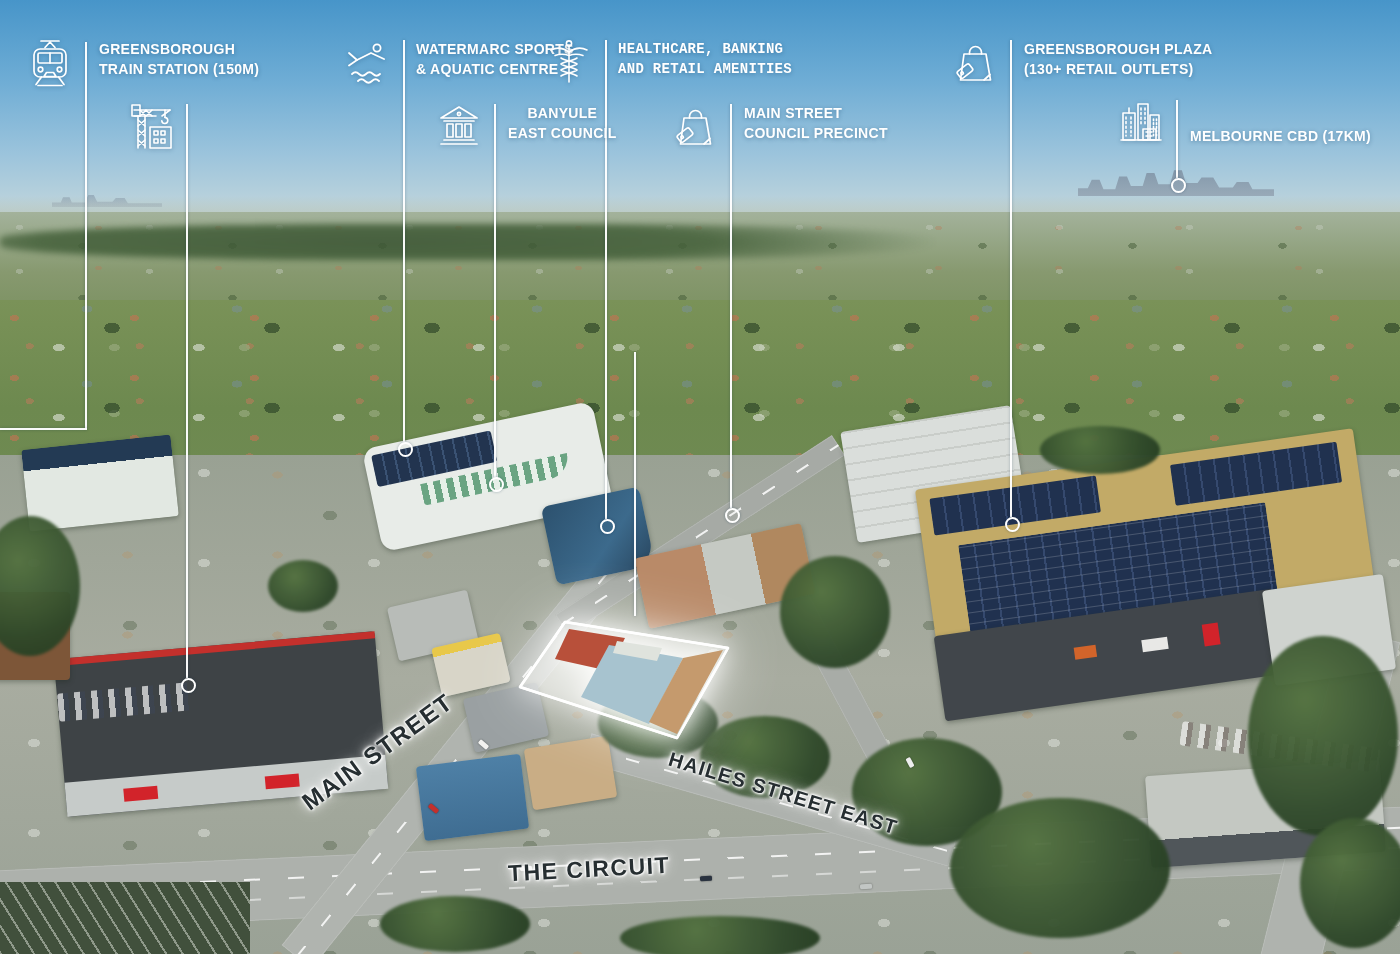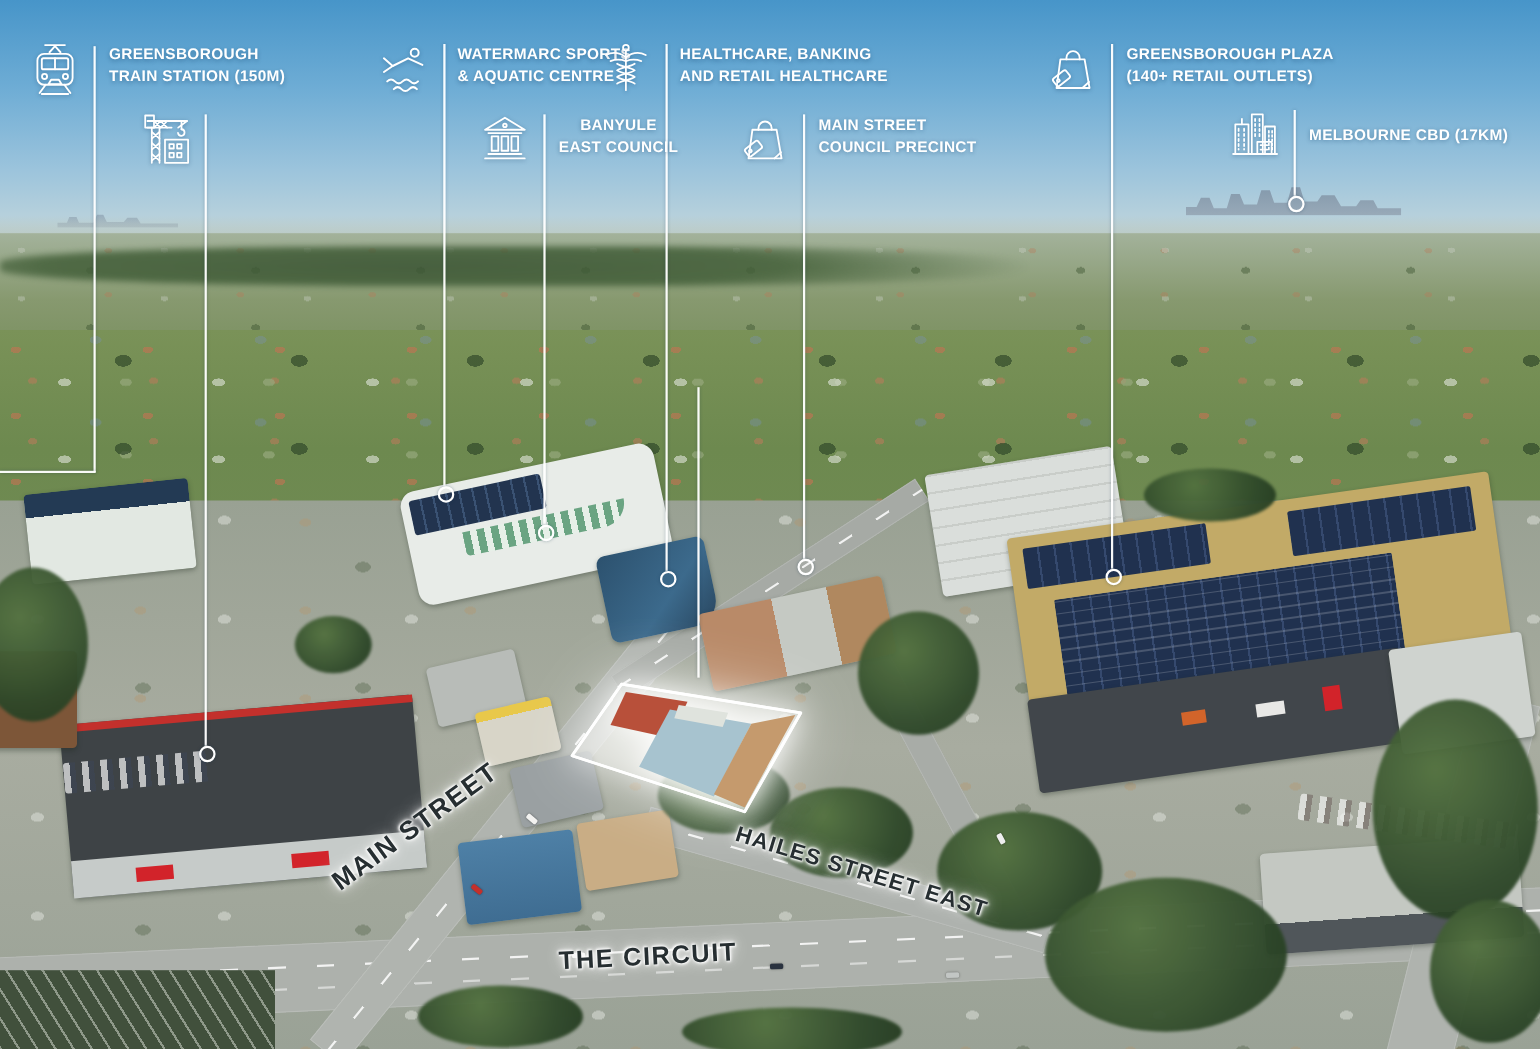--- a/index.html
+++ b/index.html
@@ -282,34 +282,34 @@
         <path d="M7 38 H37"></path>
           <path d="M4 42 H40"></path>
       </svg>
     </span>
     <span class="txt">
       <div>BANYULE</div>
       <div>EAST COUNCIL</div>
     </span>
   </div>
 
-  <div class="callout" style="left:546px;top:38px;">
+  <div class="callout" style="left:546px;top:38px;font-family:Liberation Mono, monospace;">
     <span class="icon">
       <svg class="icon-svg" width="42" height="50" viewBox="0 0 42 50" fill="none" stroke="#fff" stroke-width="1.6" stroke-linecap="round" stroke-linejoin="round">
         <circle cx="21" cy="5.5" r="2.6"></circle>
           <path d="M21 8 V44"></path>
         <path d="M3 12 q9 -4.5 18 2 q9 -6.5 18 -2"></path>
         <path d="M7 17.5 q7 -2.5 14 0 M35 17.5 q-7 -2.5 -14 0"></path>
         <path d="M13 20 C17 23 25 23 29 26 C25 29 17 29 13 32 C17 35 25 35 29 38"></path>
         <path d="M29 20 C25 23 17 23 13 26 C17 29 25 29 29 32 C25 35 17 35 13 38"></path>
       </svg>
     </span>
     <span class="txt">
       <div>HEALTHCARE, BANKING</div>
-      <div>AND RETAIL HEALTHCARE</div>
+      <div>AND RETAIL AMENITIES</div>
     </span>
   </div>
 
   <div class="callout" style="left:672px;top:102px;">
     <span class="icon">
       <svg class="icon-svg" width="42" height="48" viewBox="0 0 42 48" fill="none" stroke="#fff" stroke-width="1.7" stroke-linecap="round" stroke-linejoin="round">
         <path d="M10 16 H32 L36.5 42 H6.5 Z"></path>
         <path d="M15.5 16 v-1.5 a6 6 0 0 1 12 0 V16"></path>
         <g transform="rotate(-38 12 32)">
             <rect x="3" y="28" width="15" height="8.5" rx="2"></rect>
@@ -331,25 +331,25 @@
         <path d="M15.5 16 v-1.5 a6 6 0 0 1 12 0 V16"></path>
         <g transform="rotate(-38 12 32)">
             <rect x="3" y="28" width="15" height="8.5" rx="2"></rect>
             <circle cx="7" cy="32.2" r="1.2"></circle>
           </g>
         <path d="M30 42 L36 36.5"></path>
       </svg>
     </span>
     <span class="txt">
       <div>GREENSBOROUGH PLAZA</div>
-      <div>(140+ RETAIL OUTLETS)</div>
-    </span>
-  </div>
-
-  <div class="callout single" style="left:1118px;top:98px;">
+      <div>(130+ RETAIL OUTLETS)</div>
+    </span>
+  </div>
+
+  <div class="callout single" style="left:1118px;top:98px;align-items:flex-end;">
     <span class="icon">
       <svg class="icon-svg" width="44" height="48" viewBox="0 0 44 48" fill="none" stroke="#fff" stroke-width="1.6" stroke-linecap="round" stroke-linejoin="round">
         <rect x="4" y="15" width="12" height="27"></rect>
           <path d="M10 15 V10"></path>
         <rect x="19" y="6" width="10" height="36"></rect>
         <rect x="31" y="17" width="9" height="25"></rect>
         <rect x="24" y="31" width="13" height="11"></rect>
         <path d="M7 19 V38 M12 19 V38" stroke-dasharray="2 2.6"></path>
         <path d="M22 10 V28 M26 10 V28" stroke-dasharray="2 2.6"></path>
         <path d="M34.5 21 V38 M37.5 21 V38" stroke-dasharray="1.6 2.2"></path>

